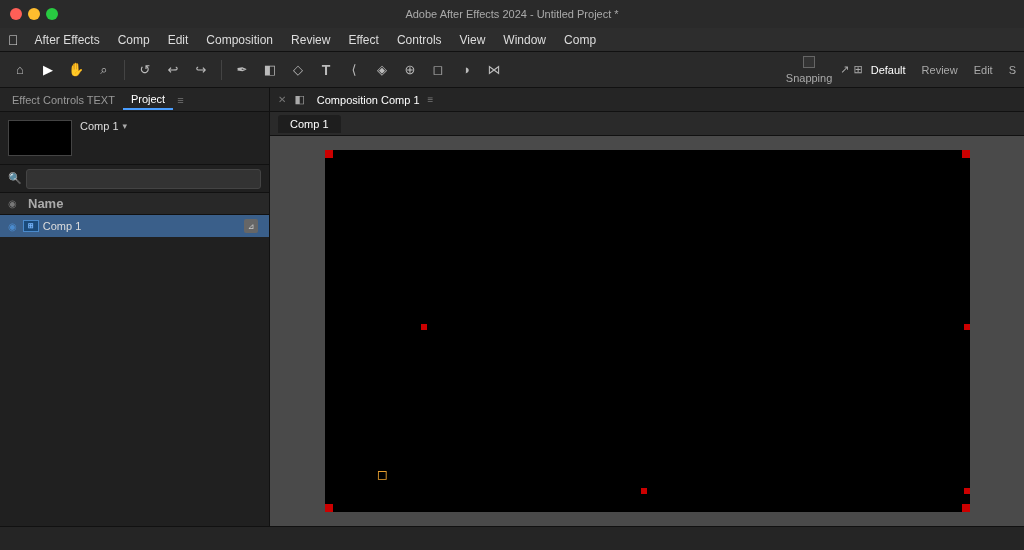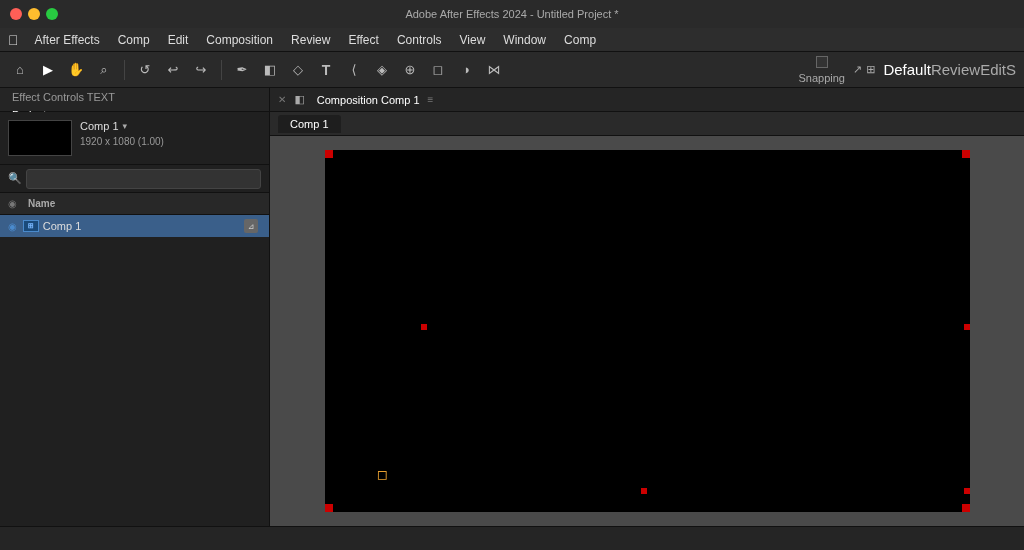--- a/index.html
+++ b/index.html
@@ -110,22 +110,22 @@
       flex-direction: column;
     }
     .snapping-checkbox {
       width: 12px;
       height: 12px;
       border: 1px solid #666;
       background: #333;
     }
     .workspace-tabs {
       display: flex;
-      gap: 0;
-      font-size: 15px;
+      gap: 16px;
+      font-size: 11px;
       color: #aaa;
     }
     .workspace-tab.active { color: #fff; }
 
     
     .main-layout {
       display: flex;
       height: calc(550px - 28px - 24px - 36px - 24px);
     }
 
@@ -134,23 +134,23 @@
       width: 270px;
       background: #202020;
       display: flex;
       flex-direction: column;
       border-right: 1px solid #111;
     }
     .left-panel-tabs {
       height: 24px;
       background: #252525;
       display: flex;
+      align-items: center;
       padding: 0 4px;
       border-bottom: 1px solid #111;
-      flex-direction: column;
     }
     .left-tab {
       padding: 3px 8px;
       font-size: 11px;
       color: #999;
       cursor: pointer;
     }
     .left-tab.active { color: #fff; border-bottom: 2px solid #4a9eff; }
 
     
@@ -229,21 +229,21 @@
       padding: 0 8px;
       border-bottom: 1px solid #111;
     }
     .project-col-icon {
       width: 20px;
       font-size: 10px;
       color: #777;
     }
     .project-col-name {
       flex: 1;
-      font-size: 10px;
+      font-size: 13px;
       color: #aaa;
       font-weight: 600;
     }
     .project-col-actions {
       width: 20px;
     }
 
     
     .project-items {
       flex: 1;
@@ -481,21 +481,20 @@
     </div>
 
     <div class="comp-info-area">
       <div class="comp-thumbnail-row">
         <div class="comp-thumbnail"></div>
         <div class="comp-details">
           <div class="comp-name-row">
             <span class="comp-name">Comp 1</span>
             <span class="comp-arrow">▾</span>
           </div>
-          <div class="comp-meta">1920 x 1080 (1.00)</div>
         </div>
       </div>
     </div>
 
     <div class="search-bar">
       <span class="search-icon">🔍</span>
       <input class="search-input" type="text" placeholder="" style="">
     </div>
 
     <div class="project-columns">

